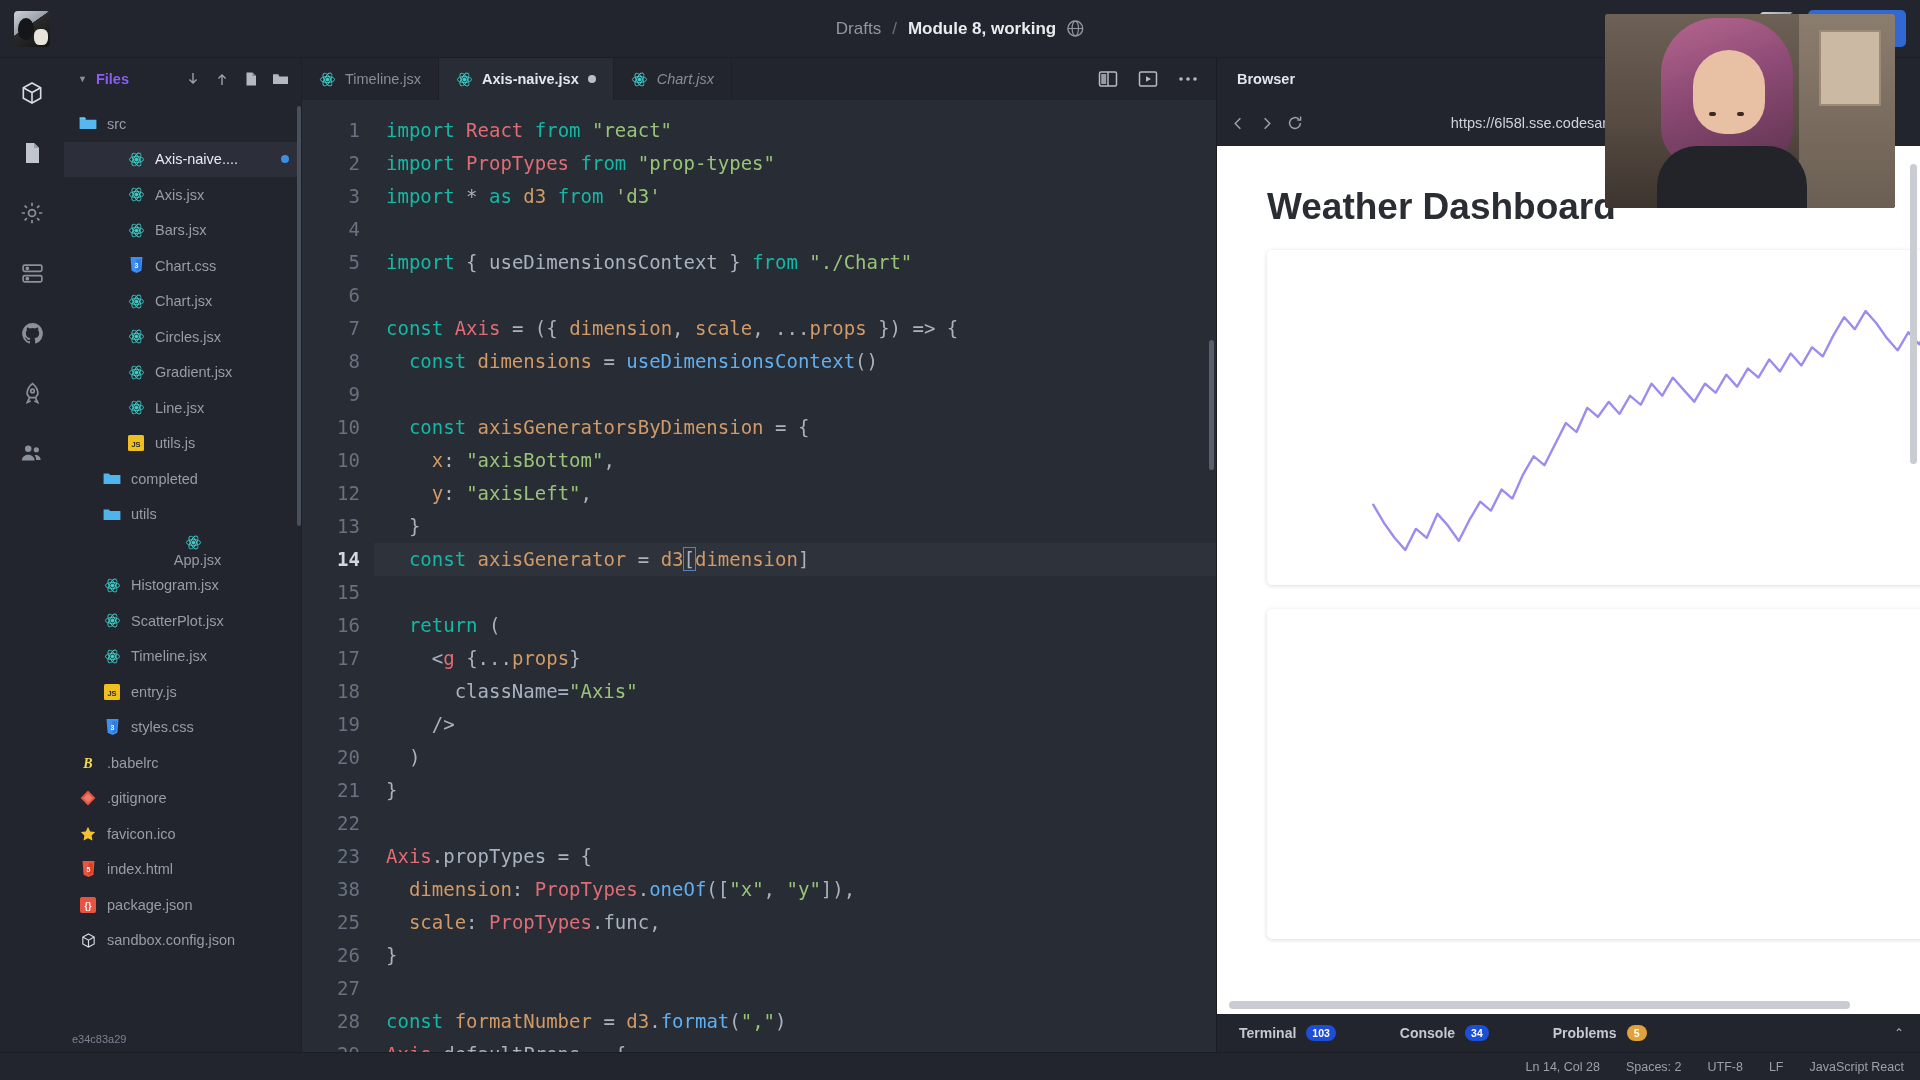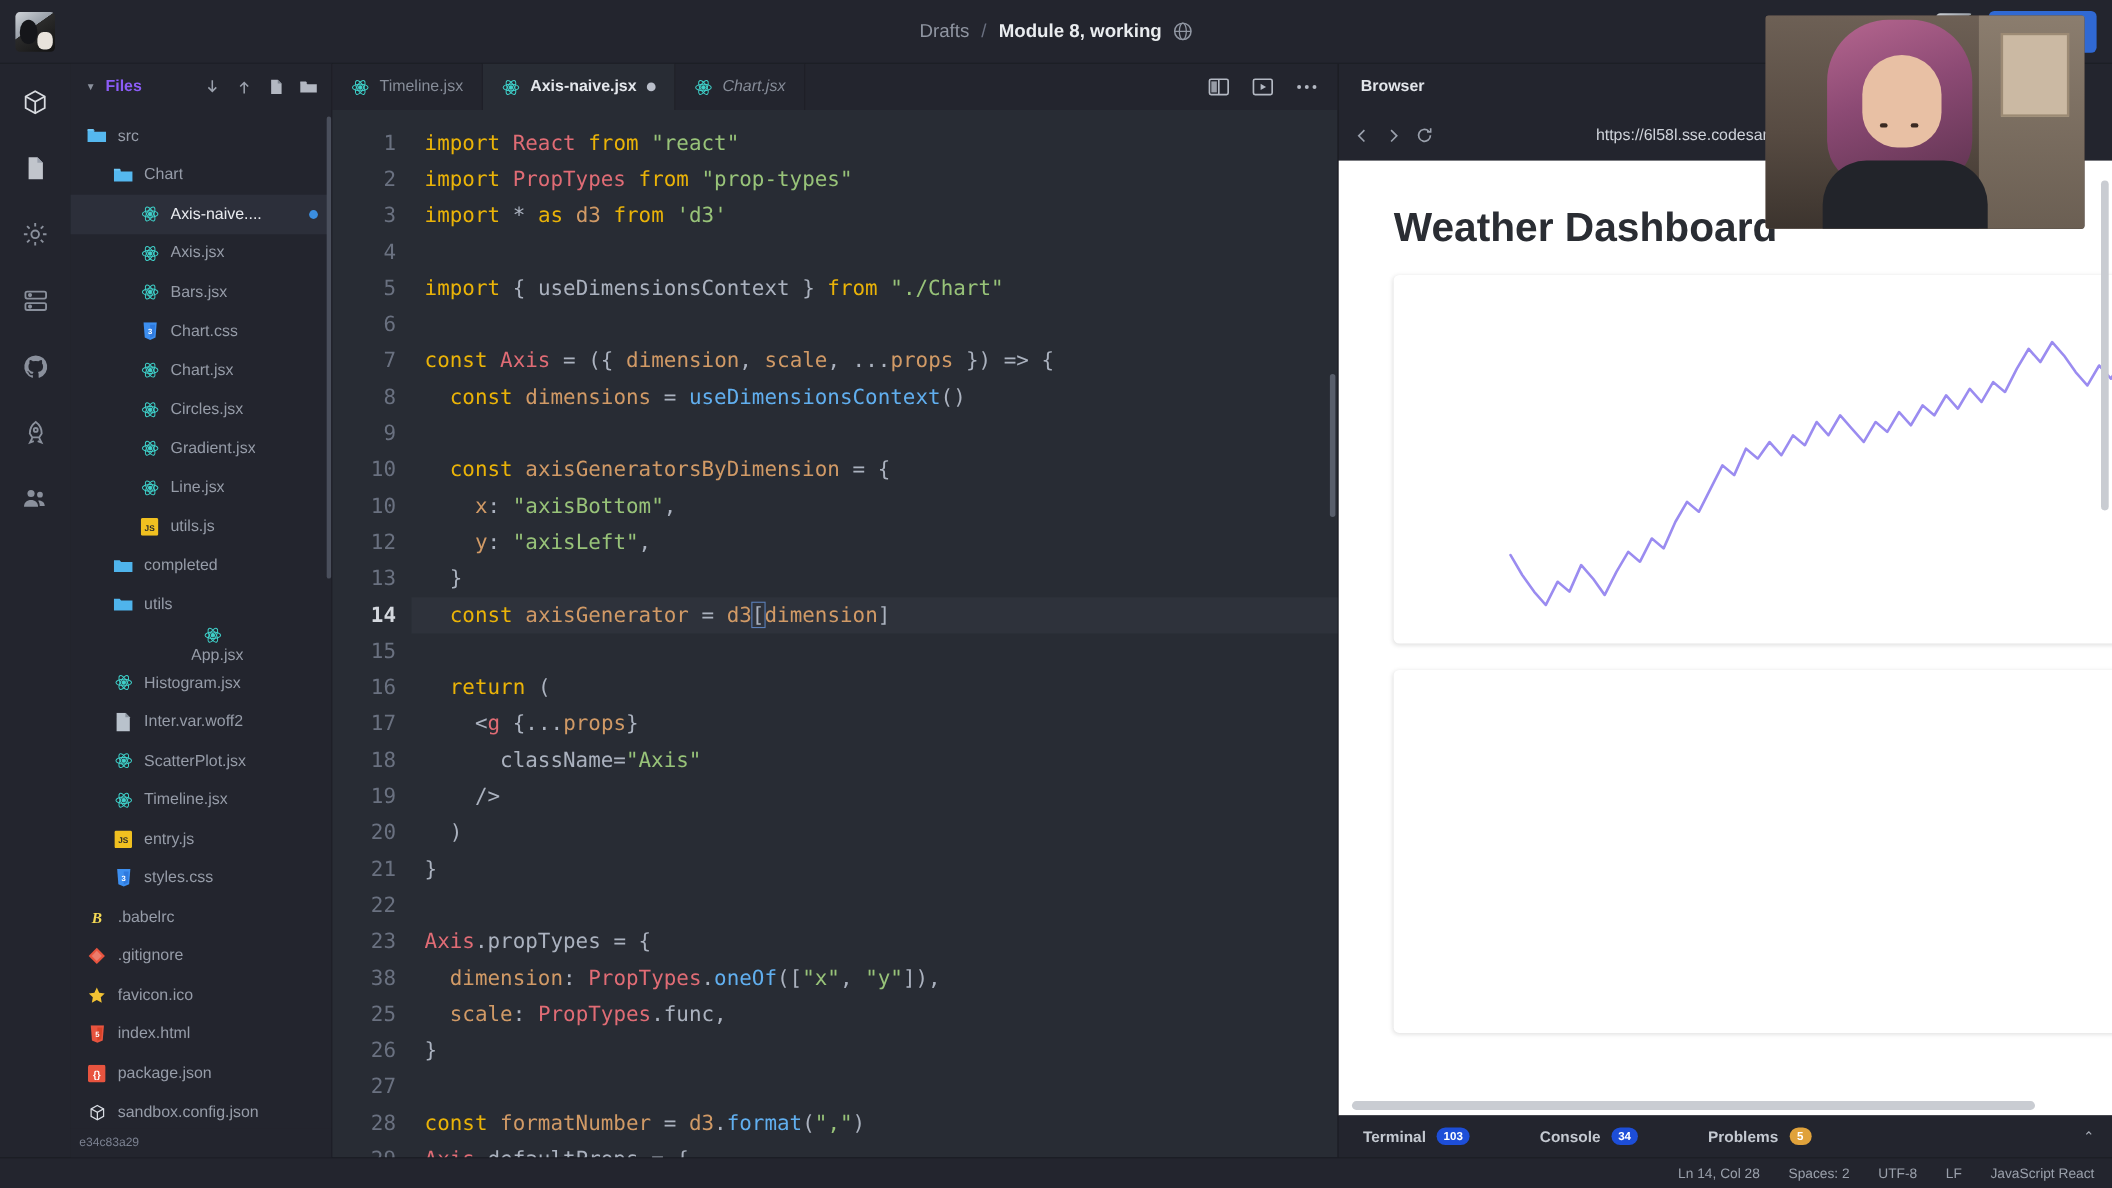--- a/index.html
+++ b/index.html
@@ -128,21 +128,21 @@
   .gutter .ln { height: 33px; }
   .gutter .ln.cur { color: #d4d8de; font-weight: bold; }
   .codelines { flex: 1; padding: 14px 0 0 0; position: relative; min-width: 0; }
   .cl { height: 33px; white-space: pre; padding-left: 12px; }
   .cl.active-line { background: #2e323b; }
   .code-scroll-v {
     position: absolute; right: 2px; top: 240px; width: 5px; height: 130px;
     background: #585e6b; border-radius: 3px;
   }
   
-  .k  { color: #eab308; }   
+  .k  { color: #14b8a6; }   
   .cls{ color: #e06c75; }
   .str{ color: #98c379; }   
   .fn { color: #61afef; }   
   .var{ color: #d19a66; }   
   .pl { color: #abb2bf; }   
   .pn { color: #abb2bf; }
   .brmatch { outline: 1px solid #5b7fb8; }
 
   
   .preview { width: 704px; flex: none; display: flex; flex-direction: column; background: #23252e; border-left: 1px solid #1a1c22; }
@@ -330,29 +330,20 @@
       <div class="ft-list" id="ft-list">
           <div class="ft-row" style="padding-left: 14px;">
             <span class="ic">
               <svg width="18" height="15" viewBox="0 0 18 15" fill="#55b8ef">
                 <path d="M0.6 2.2h5.1L7 3.8h10.4V13H0.6z"></path>
                 <path d="M0.6 1.3h5.3L7.2 2.9H0.6z" fill="#6ec6f5"></path>
               </svg>
             </span>
             <span class="lbl">src</span>
           </div>
-          <div class="ft-row" style="padding-left: 38px;">
-            <span class="ic">
-              <svg width="18" height="15" viewBox="0 0 18 15" fill="#55b8ef">
-                <path d="M0.6 2.2h5.1L7 3.8h10.4V13H0.6z"></path>
-                <path d="M0.6 1.3h5.3L7.2 2.9H0.6z" fill="#6ec6f5"></path>
-              </svg>
-            </span>
-            <span class="lbl">Chart</span>
-          </div>
           <div class="ft-row selected" style="padding-left: 62px;">
             <span class="ic">
               <svg width="17" height="17" viewBox="0 0 24 24" fill="none" stroke="#3fd0c9" stroke-width="1.3">
                 <circle cx="12" cy="12" r="2.2" fill="#3fd0c9"></circle>
                 <ellipse cx="12" cy="12" rx="10" ry="4.2"></ellipse>
                 <ellipse cx="12" cy="12" rx="10" ry="4.2" transform="rotate(60 12 12)"></ellipse>
                 <ellipse cx="12" cy="12" rx="10" ry="4.2" transform="rotate(120 12 12)"></ellipse>
               </svg>
             </span>
             <span class="lbl">Axis-naive....</span>
@@ -473,29 +464,20 @@
           <div class="ft-row" style="padding-left: 38px;">
             <span class="ic">
               <svg width="17" height="17" viewBox="0 0 24 24" fill="none" stroke="#3fd0c9" stroke-width="1.3">
                 <circle cx="12" cy="12" r="2.2" fill="#3fd0c9"></circle>
                 <ellipse cx="12" cy="12" rx="10" ry="4.2"></ellipse>
                 <ellipse cx="12" cy="12" rx="10" ry="4.2" transform="rotate(60 12 12)"></ellipse>
                 <ellipse cx="12" cy="12" rx="10" ry="4.2" transform="rotate(120 12 12)"></ellipse>
               </svg>
             </span>
             <span class="lbl">Histogram.jsx</span>
-          </div>
-          <div class="ft-row" style="padding-left: 38px;">
-            <span class="ic">
-              <svg width="14" height="17" viewBox="0 0 14 17" fill="#b9c2cc">
-                <path d="M1 0h8l4 4v13H1z"></path>
-                <path d="M9 0v4h4" fill="#8b949f"></path>
-              </svg>
-            </span>
-            <span class="lbl">Inter.var.woff2</span>
           </div>
           <div class="ft-row" style="padding-left: 38px;">
             <span class="ic">
               <svg width="17" height="17" viewBox="0 0 24 24" fill="none" stroke="#3fd0c9" stroke-width="1.3">
                 <circle cx="12" cy="12" r="2.2" fill="#3fd0c9"></circle>
                 <ellipse cx="12" cy="12" rx="10" ry="4.2"></ellipse>
                 <ellipse cx="12" cy="12" rx="10" ry="4.2" transform="rotate(60 12 12)"></ellipse>
                 <ellipse cx="12" cy="12" rx="10" ry="4.2" transform="rotate(120 12 12)"></ellipse>
               </svg>
             </span>

